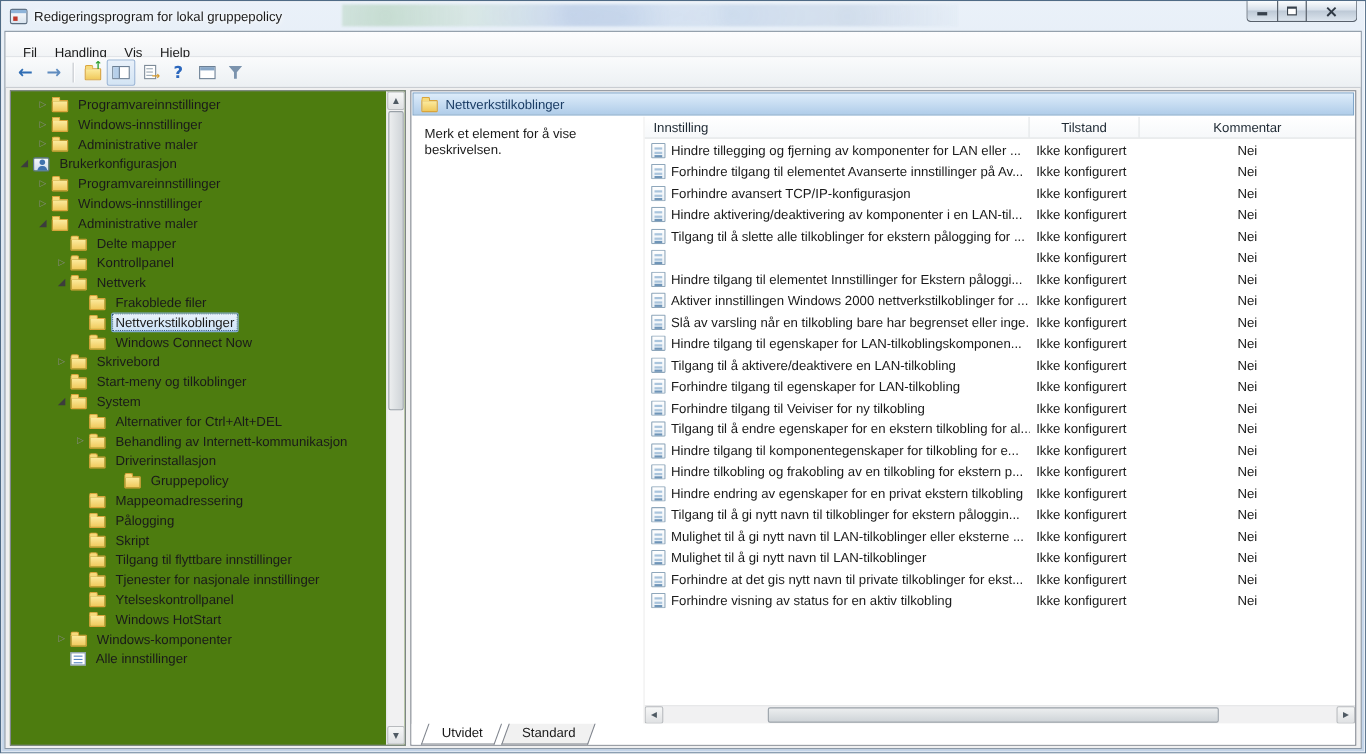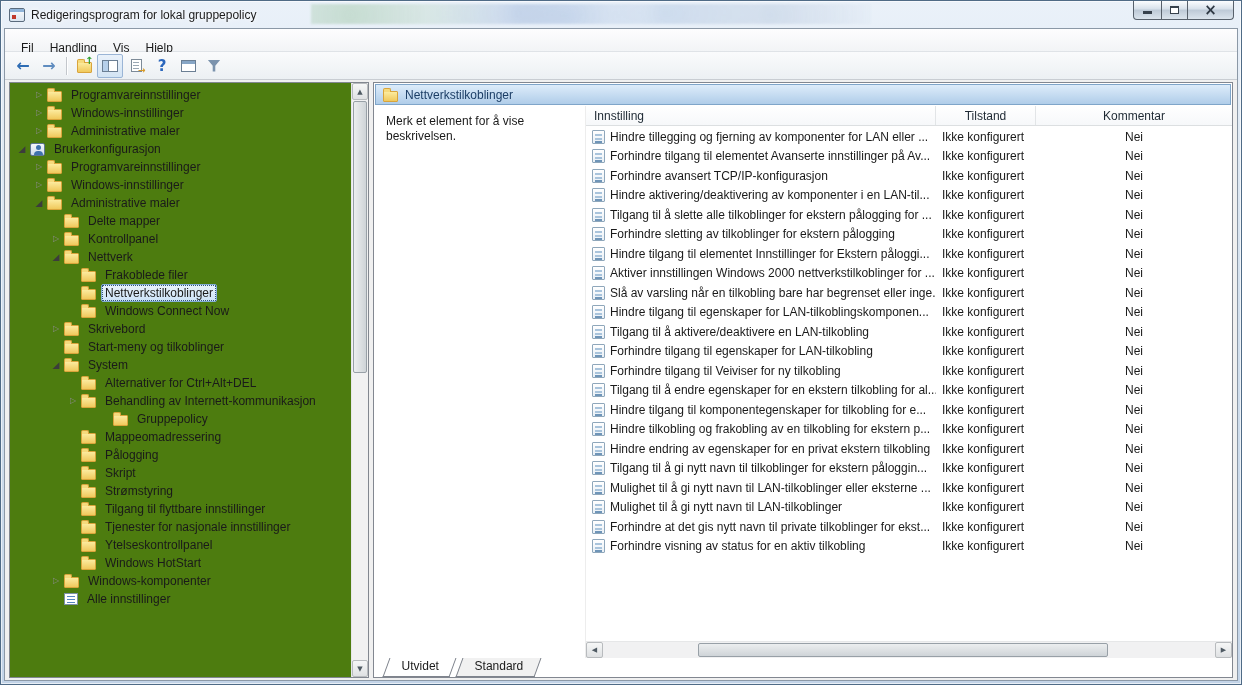--- a/index.html
+++ b/index.html
@@ -288,44 +288,44 @@
             <div class="tree-row" data-name="tree-item-alternativer-for-ctrl-alt-del" style="padding-left: 55px;">
               <span class="twisty none" data-name="twisty-spacer"></span>
               <span class="ic-folder" data-name="folder-icon"></span>
               <span class="tree-label" data-name="tree-item-label">Alternativer for Ctrl+Alt+DEL</span>
             </div>
             <div class="tree-row" data-name="tree-item-behandling-av-internett-kommunikasjon" style="padding-left: 55px;">
               <span class="twisty collapsed" data-name="expand-arrow-icon"></span>
               <span class="ic-folder" data-name="folder-icon"></span>
               <span class="tree-label" data-name="tree-item-label">Behandling av Internett-kommunikasjon</span>
             </div>
+            <div class="tree-row" data-name="tree-item-driverinstallasjon" style="padding-left: 55px;">
+              <span class="twisty none" data-name="twisty-spacer"></span>
+              <span class="ic-folder" data-name="folder-icon"></span>
+              <span class="tree-label" data-name="tree-item-label">Driverinstallasjon</span>
+            </div>
             <div class="tree-row" data-name="tree-item-gruppepolicy" style="padding-left: 87px;">
               <span class="twisty none" data-name="twisty-spacer"></span>
               <span class="ic-folder" data-name="folder-icon"></span>
               <span class="tree-label" data-name="tree-item-label">Gruppepolicy</span>
             </div>
             <div class="tree-row" data-name="tree-item-mappeomadressering" style="padding-left: 55px;">
               <span class="twisty none" data-name="twisty-spacer"></span>
               <span class="ic-folder" data-name="folder-icon"></span>
               <span class="tree-label" data-name="tree-item-label">Mappeomadressering</span>
             </div>
             <div class="tree-row" data-name="tree-item-pålogging" style="padding-left: 55px;">
               <span class="twisty none" data-name="twisty-spacer"></span>
               <span class="ic-folder" data-name="folder-icon"></span>
               <span class="tree-label" data-name="tree-item-label">Pålogging</span>
             </div>
             <div class="tree-row" data-name="tree-item-skript" style="padding-left: 55px;">
               <span class="twisty none" data-name="twisty-spacer"></span>
               <span class="ic-folder" data-name="folder-icon"></span>
               <span class="tree-label" data-name="tree-item-label">Skript</span>
-            </div>
-            <div class="tree-row" data-name="tree-item-strømstyring" style="padding-left: 55px;">
-              <span class="twisty none" data-name="twisty-spacer"></span>
-              <span class="ic-folder" data-name="folder-icon"></span>
-              <span class="tree-label" data-name="tree-item-label">Strømstyring</span>
             </div>
             <div class="tree-row" data-name="tree-item-tilgang-til-flyttbare-lagringsmedier" style="padding-left: 55px;">
               <span class="twisty none" data-name="twisty-spacer"></span>
               <span class="ic-folder" data-name="folder-icon"></span>
               <span class="tree-label" data-name="tree-item-label">Tilgang til flyttbare innstillinger</span>
             </div>
             <div class="tree-row" data-name="tree-item-tjenester-for-nasjonale-innstillinger" style="padding-left: 55px;">
               <span class="twisty none" data-name="twisty-spacer"></span>
               <span class="ic-folder" data-name="folder-icon"></span>
               <span class="tree-label" data-name="tree-item-label">Tjenester for nasjonale innstillinger</span>
@@ -414,21 +414,20 @@
                   <div class="cell c0" data-name="setting-name-cell">
                     <span class="ic-policy" data-name="policy-setting-icon"></span>
                     <span data-name="setting-name">Tilgang til å slette alle tilkoblinger for ekstern pålogging for ...</span>
                   </div>
                   <div class="cell c1" data-name="state-cell">Ikke konfigurert</div>
                   <div class="cell c2" data-name="comment-cell">Nei</div>
                 </div>
                 <div class="lrow" data-name="setting-row">
                   <div class="cell c0" data-name="setting-name-cell">
                     <span class="ic-policy" data-name="policy-setting-icon"></span>
-                    <span data-name="setting-name">Forhindre sletting av tilkoblinger for ekstern pålogging</span>
                   </div>
                   <div class="cell c1" data-name="state-cell">Ikke konfigurert</div>
                   <div class="cell c2" data-name="comment-cell">Nei</div>
                 </div>
                 <div class="lrow" data-name="setting-row">
                   <div class="cell c0" data-name="setting-name-cell">
                     <span class="ic-policy" data-name="policy-setting-icon"></span>
                     <span data-name="setting-name">Hindre tilgang til elementet Innstillinger for Ekstern påloggi...</span>
                   </div>
                   <div class="cell c1" data-name="state-cell">Ikke konfigurert</div>

